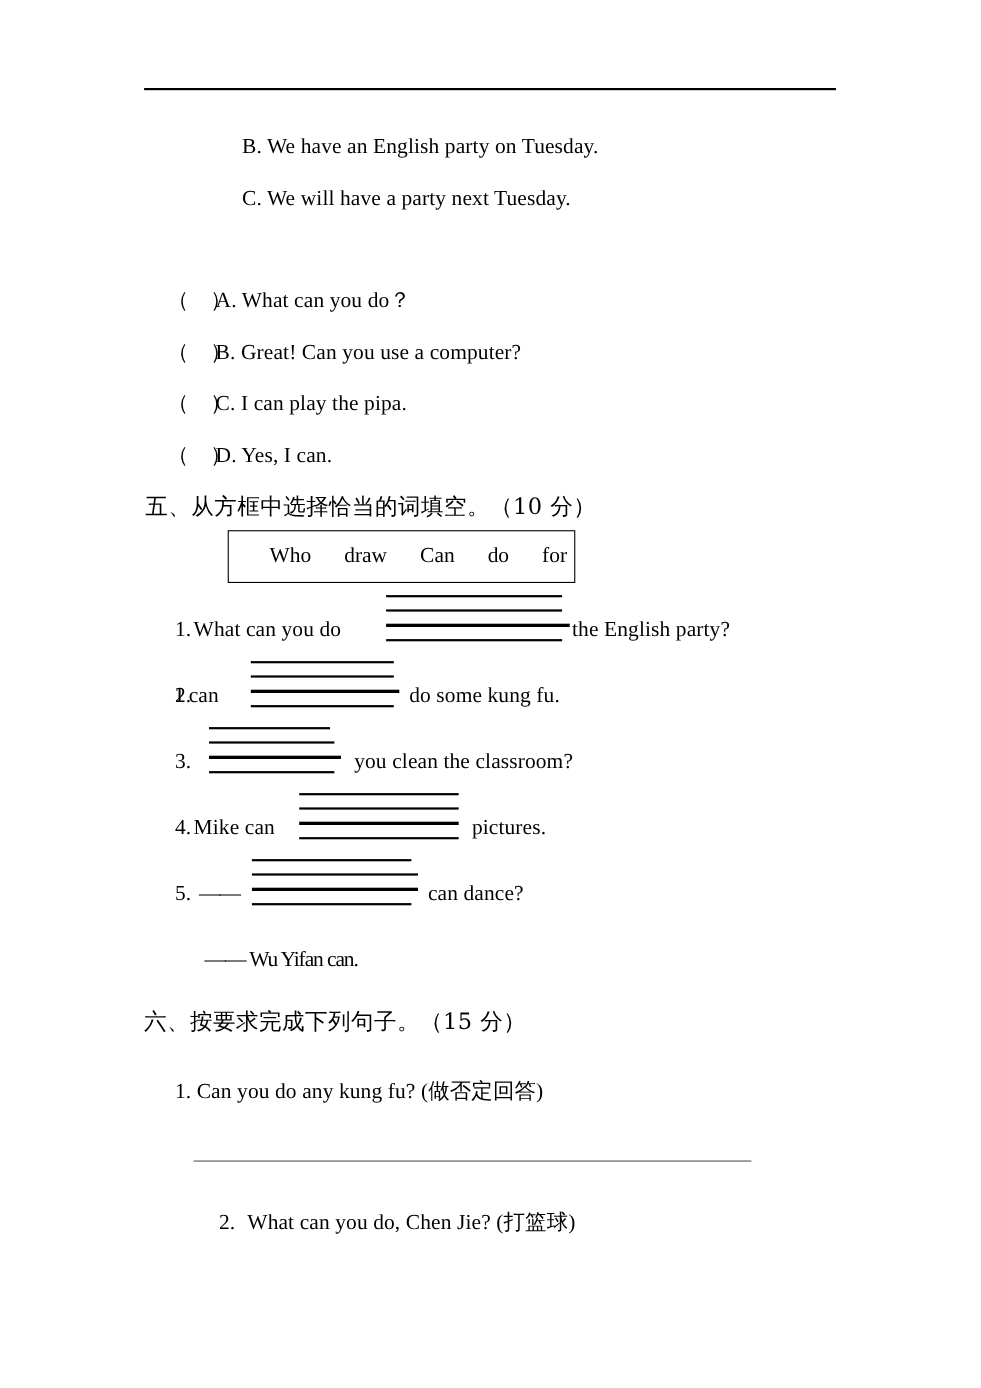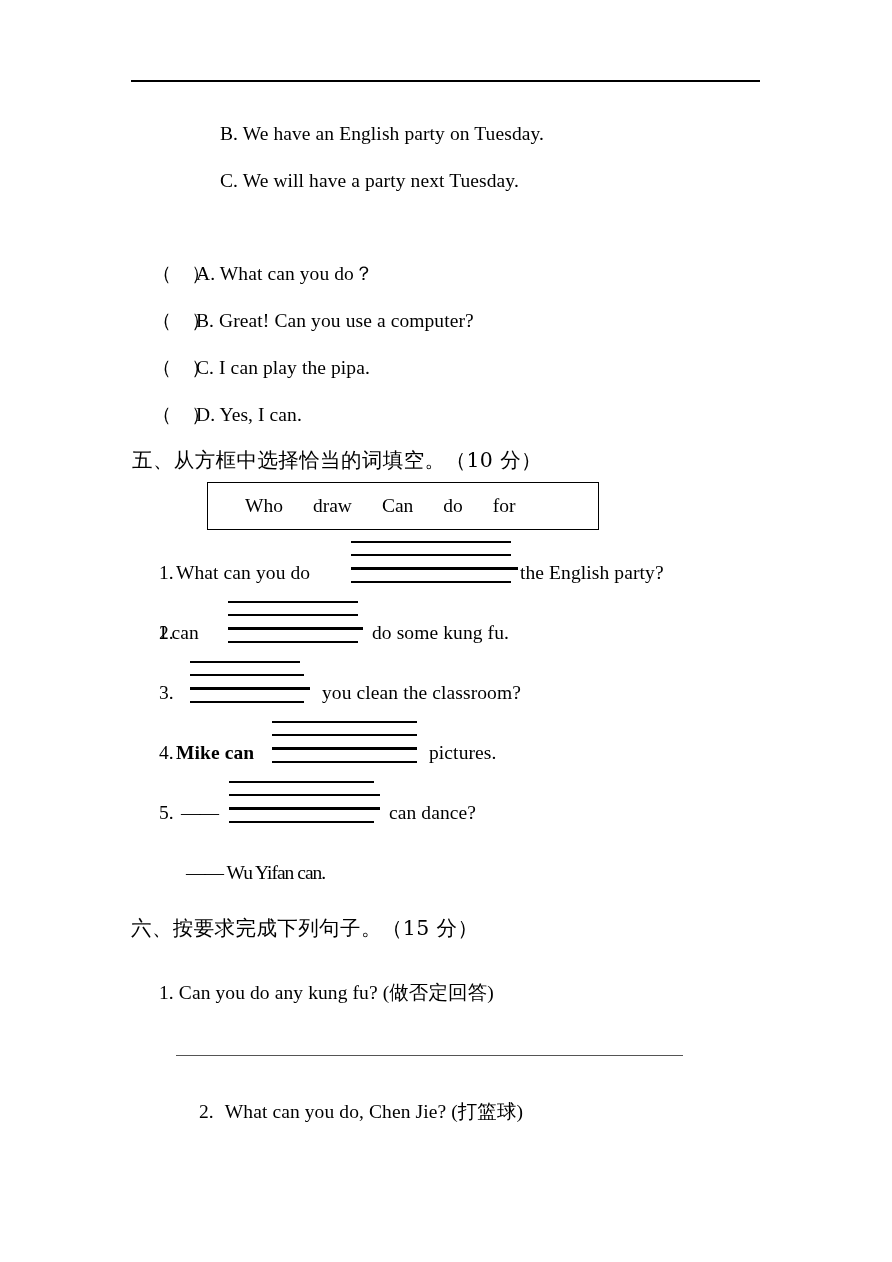--- a/index.html
+++ b/index.html
@@ -52,21 +52,21 @@
   .opt-mark {
     display: inline-block;
     width: 44px;
   }
 
   
   .word-box {
     position: absolute;
     left: 207px;
     top: 482px;
-    width: 392px;
+    width: 316px;
     height: 48px;
     border: 1.4px solid #000;
     box-sizing: border-box;
   }
   .word-box-inner {
     position: absolute;
     left: 37px;
     top: 13px;
     white-space: nowrap;
     font-size: 19.5px;
@@ -164,21 +164,21 @@
   <div class="line" style="left:159px; top:683px;">3.</div>
   <div class="rule-blank" style="left:190px; top:661px; width:120px;">
     <i class="r1" style="width:110px;"></i>
     <i class="r2" style="width:114px;"></i>
     <i class="r3" style="width:120px;"></i>
     <i class="r4" style="width:114px;"></i>
   </div>
   <div class="line" style="left:322px; top:683px;">you clean the classroom?</div>
 
   <div class="line" style="left:159px; top:743px;">4.</div>
-  <div class="line" style="left:176px; top:743px;font-weight:bold;">Mike can</div>
+  <div class="line" style="left:176px; top:743px;">Mike can</div>
   <div class="rule-blank" style="left:272px; top:721px; width:145px;">
     <i class="r1" style="width:145px;"></i>
     <i class="r2" style="width:145px;"></i>
     <i class="r3" style="width:145px;"></i>
     <i class="r4" style="width:145px;"></i>
   </div>
   <div class="line" style="left:429px; top:743px;">pictures.</div>
 
   <div class="line" style="left:159px; top:803px;">5.</div>
   <div class="line dash" style="left:181px; top:803px;">——</div>

